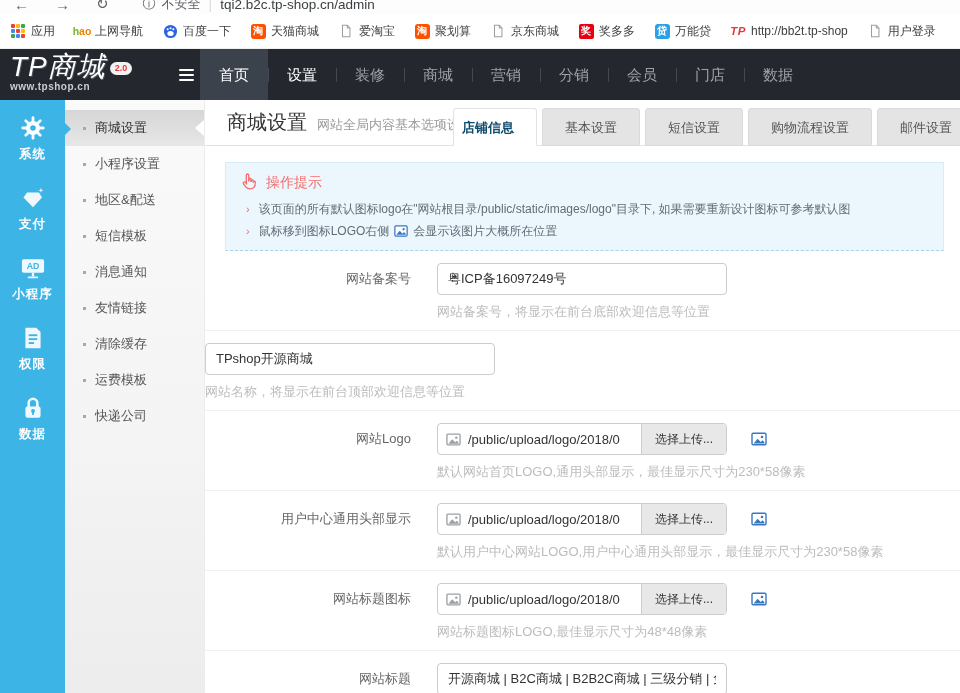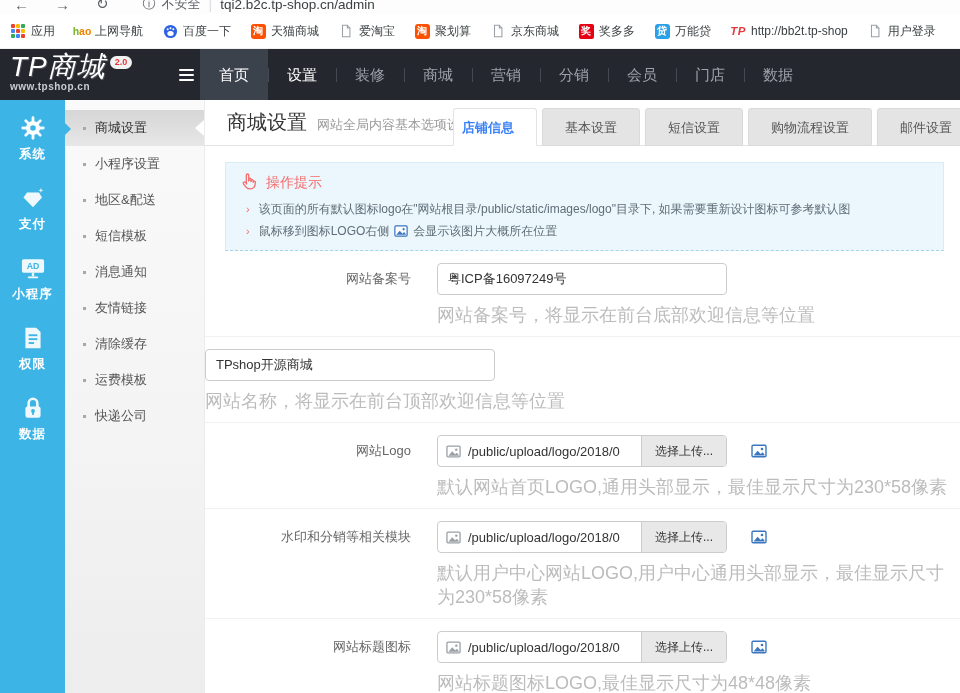--- a/index.html
+++ b/index.html
@@ -26,21 +26,21 @@
   .hao-mark { font-size:10.5px; font-weight:bold; color:#f08300; }
   .hao-mark b { color:#76b82a; }
   .grid9 { display:grid; grid-template-columns:repeat(3,4px); grid-template-rows:repeat(3,4px); gap:1px; }
   .grid9 i { display:block; width:4px; height:4px; border-radius:1px; }
 
   
   .navbar { height:51px; background:#24272e; display:flex; align-items:stretch; }
   .logo { width:172px; padding:5px 0 0 10px; cursor:pointer; }
   .logo-line { line-height:26px; white-space:nowrap; }
   .logo-text { color:#fff; font-size:28px; font-weight:400; letter-spacing:1px; text-shadow:1px 1px 0 #4a4f58; font-style:italic; }
-  .logo-badge { display:inline-block; background:#f2f2f2; color:#e4393c; font-size:9px; font-weight:bold; border-radius:8px; padding:0 5px; margin-left:4px; vertical-align:top; line-height:13px; margin-top:2px; }
+  .logo-badge { display:inline-block; background:#f2f2f2; color:#e4393c; font-size:9px; font-weight:bold; border-radius:8px; padding:0 5px; margin-left:4px; vertical-align:top; line-height:13px; margin-top:8px; }
   .logo-sub { color:#c9ccd2; font-size:10px; letter-spacing:0.5px; margin-top:-3px; font-weight:bold; }
   .hamburger { width:28px; display:flex; flex-direction:column; justify-content:center; align-items:center; cursor:pointer; }
   .hamburger span { display:block; width:15px; height:2px; background:#fff; margin:1.5px 0; border-radius:1px; }
   .nav-menu { list-style:none; display:flex; flex:1; overflow:hidden; }
   .nav-item { width:68px; text-align:center; line-height:51px; font-size:15px; color:#9da1aa; cursor:pointer; position:relative; }
   .nav-item + .nav-item::before { content:''; position:absolute; left:0; top:19px; height:14px; width:1px; background:#434853; }
   .nav-item.bright { color:#fff; }
   .nav-item.highlight { background:#3c424c; color:#fff; }
   .nav-item.highlight::before { display:none; }
 
@@ -58,41 +58,41 @@
   .side-item .dot { display:inline-block; width:3px; height:3px; background:#a8a8a8; margin-right:9px; vertical-align:middle; }
   .side-item.active { background:linear-gradient(180deg,#d6d6d6,#e7e7e7); color:#333; }
   .side-item.active::after { content:''; position:absolute; right:0; top:50%; margin-top:-8px; border:8px solid transparent; border-right:9px solid #fff; border-left:none; }
 
   .main { flex:1; background:#fff; position:relative; overflow:hidden; }
   .main-header { height:46px; border-bottom:1px solid #e3e3e3; padding-left:22px; display:flex; align-items:center; position:relative; }
   .page-title { font-size:20px; color:#333; }
   .page-subtitle { font-size:13px; color:#9a9a9a; margin-left:10px; margin-top:4px; }
   .tabs { position:absolute; left:248px; bottom:-1px; white-space:nowrap; }
   .tab { display:inline-block; padding:0 22px; height:38px; line-height:38px; font-size:13px; background:#e4e4e4; color:#555; border:1px solid #dadada; border-radius:3px 3px 0 0; margin-right:5px; cursor:pointer; vertical-align:bottom; }
-  .tab.active { background:#fff; color:#3b82f6; font-weight:bold; border-color:#e3e3e3; border-bottom-color:#fff;padding-left:8px; }
+  .tab.active { background:#fff; color:#0c4a6e; font-weight:bold; border-color:#e3e3e3; border-bottom-color:#fff;padding-left:8px; }
 
   .tip-box { margin:16px 16px 0 20px; background:#ecf7fd; border:1px solid #d9ecf6; border-bottom:1px dashed #a5d3ea; padding:8px 14px 8px 12px; }
   .tip-title-row { display:flex; align-items:center; height:24px; }
   .tip-title { color:#f56b6b; font-size:14px; margin-left:7px; }
   .tip-list { list-style:none; margin-top:3px; }
   .tip-list li { font-size:12px; color:#5f6d77; line-height:22px; padding-left:8px; }
   .tip-list .caret { color:#f56b6b; margin-right:9px; font-size:11px; }
   .tip-inline-icon { display:inline-flex; vertical-align:-3px; margin:0 5px; }
 
   .form { }
   .frow { display:flex; padding:12px 0 9px; border-bottom:1px solid #f1f1f1; }
   .flabel { width:232px; min-width:232px; text-align:right; padding:7px 26px 0 0; color:#666; font-size:13px; white-space:nowrap; }
   .line1 { display:flex; align-items:center; }
   .tinput { width:290px; height:32px; border:1px solid #ccc; border-radius:4px; padding:0 10px; font-size:13px; color:#333; outline:none; font-family:"Liberation Sans","DejaVu Sans",sans-serif; background:#fff; }
   .upload { width:290px; height:32px; border:1px solid #ccc; border-radius:4px; display:flex; align-items:center; overflow:hidden; background:#fff; cursor:pointer; }
   .upload .uicon { margin:0 7px 0 8px; display:flex; }
   .upload .upath { flex:1; font-size:13px; color:#333; white-space:nowrap; overflow:hidden; }
   .upload .ubtn { height:100%; display:flex; align-items:center; padding:0 13px; background:#e8e8e8; border-left:1px solid #ccc; font-size:12px; color:#333; white-space:nowrap; }
   .preview-icon { margin-left:24px; display:flex; cursor:pointer; }
-  .fhint { margin-top:8px; font-size:18px; color:#bcbcbc; }
+  .fhint { margin-top:8px; font-size:13px; color:#bcbcbc; }
 </style>
 </head>
 <body>
 
 <div class="screen">
 
   <div class="browser-strip">
     <div class="strip-inner">
       <span class="glyph">←</span>
       <span class="glyph">→</span>
@@ -362,21 +362,21 @@
                     <rect x="1" y="2.2" width="14" height="11.6" rx="1.2" fill="#fff" stroke="#3a77c0" stroke-width="1.4"></rect>
                     <circle cx="11" cy="6" r="1.3" fill="#3a77c0"></circle>
                     <path d="M2.6 12.4l4-4.6 3.1 3.2 1.8-1.8 2 2.3v.9z" fill="#3a77c0"></path>
                   </svg>
                 </span>
               </div>
               <div class="fhint">默认网站首页LOGO,通用头部显示，最佳显示尺寸为230*58像素</div>
             </div>
           </div>
           <div class="frow">
-            <div class="flabel">水印和分销等相关模块</div>
+            <div class="flabel">用户中心通用头部显示</div>
             <div class="fctrl">
               <div class="line1">
                 <div class="upload">
                   <span class="uicon">
                     <svg viewBox="0 0 16 16" width="15" height="15">
                       <rect x="1" y="2.2" width="14" height="11.6" rx="1.2" fill="#fff" stroke="#9aa0a6" stroke-width="1.4"></rect>
                       <circle cx="11" cy="6" r="1.3" fill="#9aa0a6"></circle>
                       <path d="M2.6 12.4l4-4.6 3.1 3.2 1.8-1.8 2 2.3v.9z" fill="#9aa0a6"></path>
                     </svg>
                   </span>

